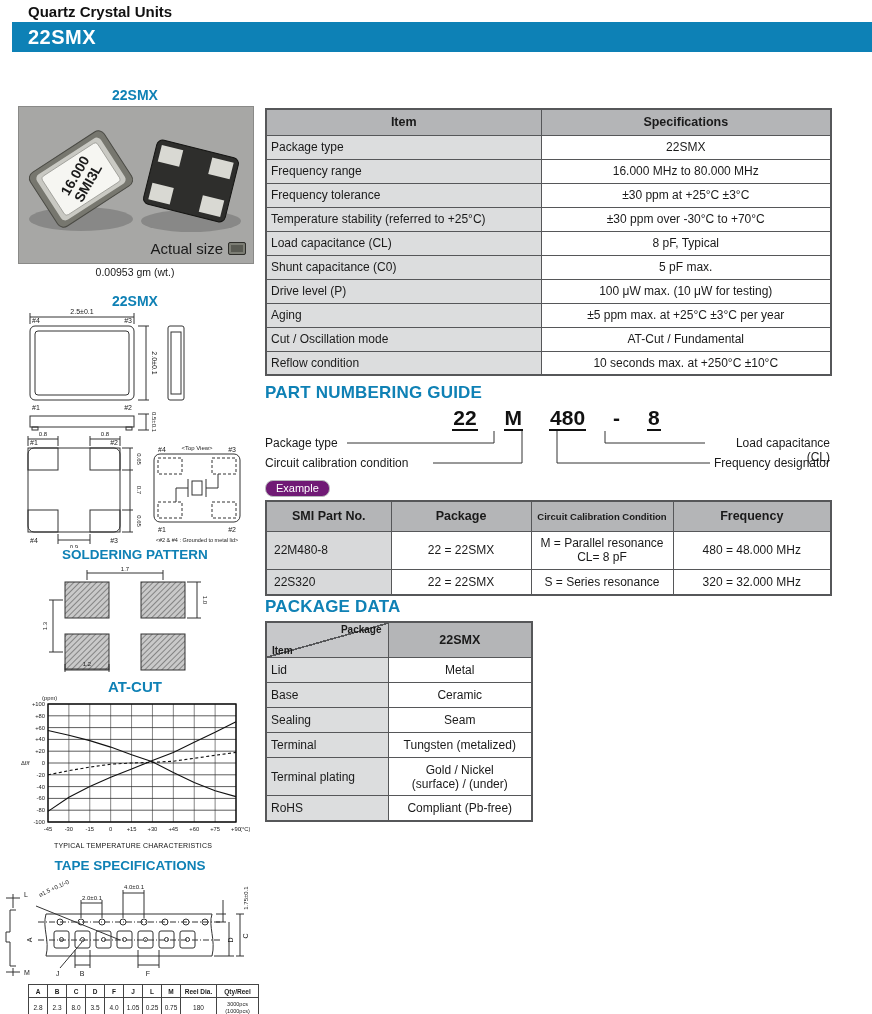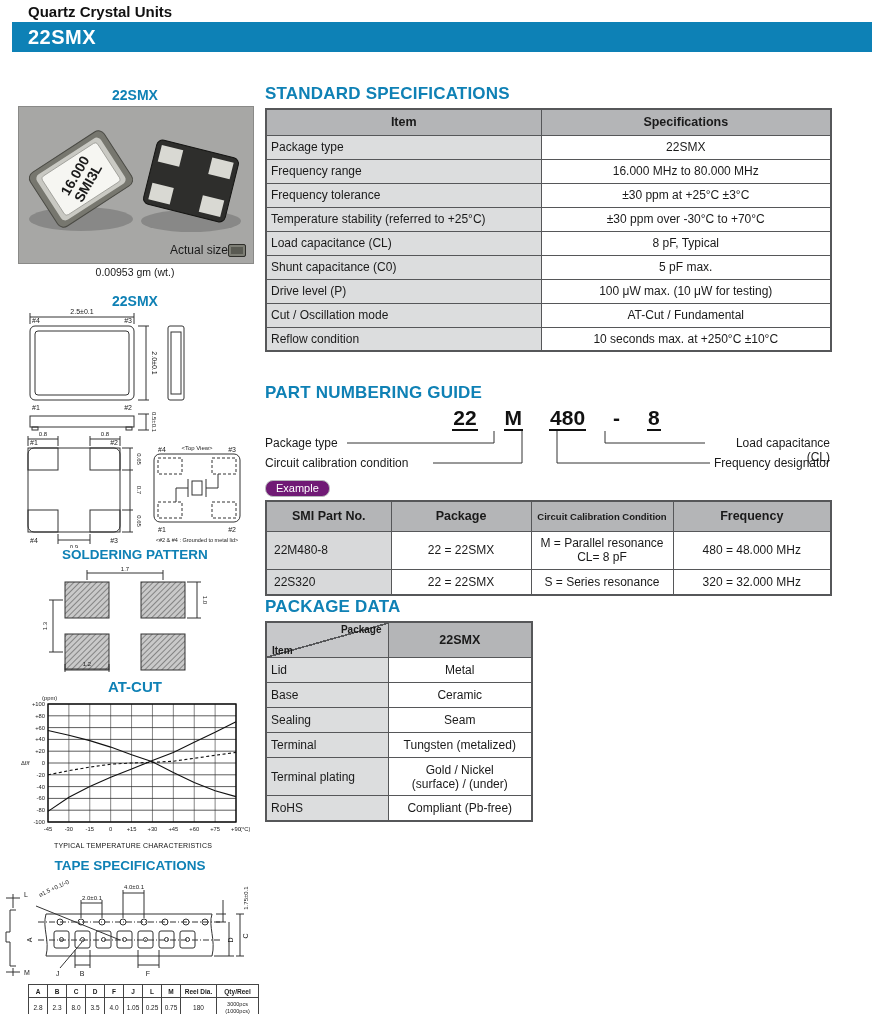--- a/index.html
+++ b/index.html
@@ -12,21 +12,21 @@
   
   #eyebrow { left:28px; top:3px; font-size:15px; font-weight:bold; color:#111; }
   #banner { left:12px; top:22px; width:860px; height:30px; background:#0d81b6; }
   #banner-label { margin-left:16px; line-height:30px; font-size:20px; font-weight:bold; color:#fff; letter-spacing:.5px; }
 
   
   .left-title { left:18px; width:234px; text-align:center; font-weight:bold; color:#0f81b5; }
 
   
   #photo-box { left:18px; top:106px; width:234px; height:156px; background:#a7a7a5; border:1px solid #8a8a88; }
-  #actual-size { position:absolute; right:7px; bottom:6px; font-size:12px; color:#1a1a1a; display:flex; align-items:center; }
+  #actual-size { position:absolute; right:7px; bottom:6px; font-size:15px; color:#1a1a1a; display:flex; align-items:center; gap:5px;}
   #actual-swatch { width:16px; height:11px; background:#595a52; border:1px solid #2e2e2a; border-radius:2px; box-shadow:inset 0 0 0 2px #7c7d74; }
   #weight { left:18px; top:266px; width:234px; text-align:center; font-size:10.5px; }
 
   
   table { border-collapse:collapse; table-layout:fixed; }
   .dtable { border:2px solid #565759; }
   .dtable th, .dtable td { border:1px solid #565759; padding:2px 4px; }
   .head-gray { background:#b4b5b7; font-weight:bold; text-align:center; font-size:12.5px; }
   .item-cell { background:#dcddde; text-align:left; font-size:12px; padding-left:7px; }
   .value-cell { background:#fff; text-align:center; font-size:12px; white-space:pre-line; }
@@ -407,21 +407,20 @@
           <td>1.05</td>
           <td>0.25</td>
           <td>0.75</td>
           <td>180</td>
           <td style="font-size: 5.5px;">3000pcs
 (1000pcs)</td>
         </tr>
       </tbody>
   </table>
 
-  <div class="abs sect-head" style="left:265px; top:84px;">STANDARD SPECIFICATIONS</div>
 
   <table id="specs-table" class="abs dtable">
     <colgroup>
         <col style="width:275px">
         <col style="width:290px">
       </colgroup>
     <thead>
       <tr>
         <th class="head-gray">Item</th>
         <th class="head-gray">Specifications</th>
@@ -448,20 +447,24 @@
           <td class="item-cell">Load capacitance (CL)</td>
           <td class="value-cell">8 pF, Typical</td>
         </tr>
         <tr>
           <td class="item-cell">Shunt capacitance (C0)</td>
           <td class="value-cell">5 pF max.</td>
         </tr>
         <tr>
           <td class="item-cell">Drive level (P)</td>
           <td class="value-cell">100 μW max. (10 μW for testing)</td>
+        </tr>
+        <tr>
+          <td class="item-cell">Aging</td>
+          <td class="value-cell">±5 ppm max. at +25°C ±3°C per year</td>
         </tr>
         <tr>
           <td class="item-cell">Cut / Oscillation mode</td>
           <td class="value-cell">AT-Cut / Fundamental</td>
         </tr>
         <tr>
           <td class="item-cell">Reflow condition</td>
           <td class="value-cell">10 seconds max. at +250°C ±10°C</td>
         </tr>
       </tbody>

